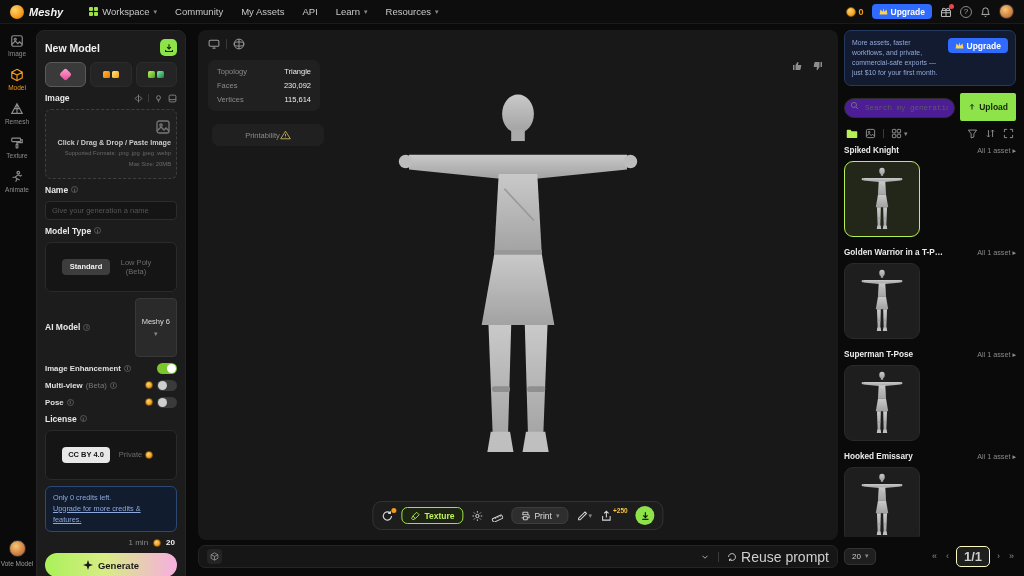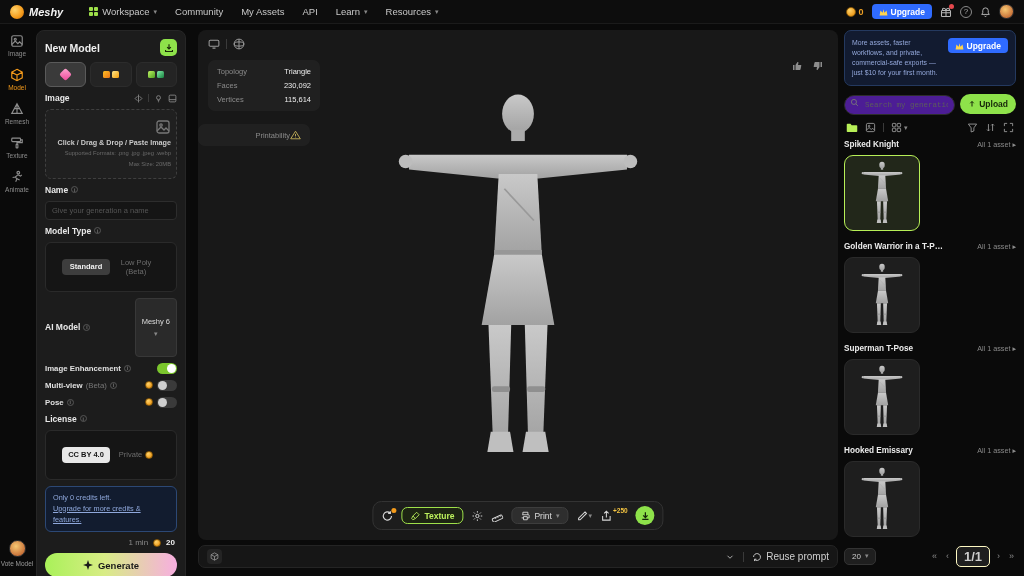--- a/index.html
+++ b/index.html
@@ -18,21 +18,21 @@
   .nav-item { font-size:9.5px; color:#c8c8c8; display:flex; align-items:center; gap:4px; cursor:pointer; }
   .caret { font-size:7px; color:#888; }
   .ws-grid { width:9px; height:9px; display:grid; grid-template-columns:1fr 1fr; gap:1px; }
   .ws-grid span { background:#9ee04a; border-radius:1px; }
   .nav-right { margin-left:auto; display:flex; align-items:center; gap:8px; }
   .coin { width:10px; height:10px; border-radius:50%;
     background:radial-gradient(circle at 35% 30%, #ffd36b, #f0a225 65%, #c07a10);
     border:1px solid #8a5a08; flex:0 0 auto; }
   .coin.sm { width:8px; height:8px; }
   .credit-chip { display:flex; align-items:center; gap:3px; font-size:9px; color:#f0a225; font-weight:bold; }
-  .btn-blue { display:flex; align-items:center; gap:3px; background:#2f6bff; color:#fff;
+  .btn-blue { display:flex; align-items:flex-start; gap:3px; background:#2f6bff; color:#fff;
     border:none; border-radius:4px; font-size:8.5px; font-weight:bold; padding:2.5px 7px; cursor:pointer; }
   .nav-ico { color:#b5b5b5; position:relative; display:flex; align-items:center; cursor:pointer; }
   .dot-red { position:absolute; top:-2px; right:-2px; width:5px; height:5px; border-radius:50%; background:#e5484d; }
   .help-circle { width:12px; height:12px; border-radius:50%; border:1px solid #8a8a8a;
     font-size:8px; color:#aaa; display:flex; align-items:center; justify-content:center; }
   .avatar { width:15px; height:15px; border-radius:50%;
     background:radial-gradient(circle at 40% 35%, #f7c873, #c9743a 70%, #7e3f1c); border:1px solid #333; }
 
   
   .layout { display:flex; height:552px; }
@@ -106,22 +106,22 @@
   
   .main-col { flex:1; display:flex; flex-direction:column; margin:6px 6px 8px 10px; min-width:0; }
   .viewport { flex:1; background:#181818; border-radius:8px; position:relative; overflow:hidden; }
   .vp-tools { position:absolute; top:8px; left:10px; display:flex; align-items:center; gap:6px; color:#9a9a9a; }
   .vp-tools .sep { width:1px; height:10px; background:#3a3a3a; }
   .stats-card { position:absolute; top:30px; left:10px; width:112px; background:rgba(34,34,34,.92);
     border-radius:7px; padding:7px 9px; display:flex; flex-direction:column; gap:5px; }
   .stat-row { display:flex; justify-content:space-between; font-size:7.5px; }
   .stat-label { color:#8a8a8a; }
   .stat-value { color:#ececec; }
-  .print-card { position:absolute; top:94px; left:0; width:112px; background:rgba(34,34,34,.92);
-    border-radius:7px; padding:6px 9px; display:flex; justify-content:flex-end; align-items:center; }
+  .print-card { position:absolute; top:94px; left:14px; width:112px; background:rgba(34,34,34,.92);
+    border-radius:7px; padding:6px 9px; display:flex; justify-content:center; align-items:center; }
   .print-label { font-size:7.5px; color:#8a8a8a; }
   .thumbs { position:absolute; top:30px; right:14px; display:flex; gap:9px; color:#8d8d8d; }
   .model-stage { position:absolute; left:50%; top:50%; transform:translate(-50%,-52%); }
   .vp-toolbar { position:absolute; left:50%; bottom:10px; transform:translateX(-50%);
     background:rgba(30,30,30,.95); border:1px solid #333; border-radius:9px; padding:4px 8px;
     display:flex; align-items:center; gap:8px; }
   .tb-ico { color:#d5d5d5; position:relative; display:flex; align-items:center; cursor:pointer; }
   .dot-orange { position:absolute; top:-2px; right:-3px; width:5px; height:5px; border-radius:50%; background:#f59b1b; }
   .btn-texture { display:flex; align-items:center; gap:4px; background:#1d2413; border:1px solid #9ee04a;
     color:#bdf25d; border-radius:6px; padding:2.5px 8px; font-size:8.5px; font-weight:bold; cursor:pointer;
@@ -132,35 +132,35 @@
   .share-wrap { display:flex; align-items:flex-start; gap:1px; cursor:pointer; }
   .share-badge { font-size:6.5px; color:#f5c542; font-weight:bold; margin-top:-3px; }
   .btn-download { width:19px; height:19px; border-radius:50%; background:#8ee24a; border:none;
     display:flex; align-items:center; justify-content:center; color:#17270a; cursor:pointer; }
   .prompt-bar { height:23px; margin-top:5px; background:#161616; border:1px solid #242424; border-radius:7px;
     display:flex; align-items:center; padding:0 8px; }
   .pb-left { width:15px; height:15px; background:#242424; border-radius:4px; display:flex;
     align-items:center; justify-content:center; color:#9a9a9a; }
   .pb-right { margin-left:auto; display:flex; align-items:center; gap:8px; color:#aaa; }
   .pb-right .sep { width:1px; height:10px; background:#3a3a3a; }
-  .reuse { display:flex; align-items:center; gap:4px; font-size:10px; color:#cfcfcf; cursor:pointer; }
+  .reuse { display:flex; align-items:center; gap:4px; font-size:14px; color:#cfcfcf; cursor:pointer; }
 
   
   .right-panel { width:172px; margin:6px 8px 8px 0; display:flex; flex-direction:column; gap:7px; min-height:0; }
   .promo { background:#121b30; border:1px solid #24395f; border-radius:7px; padding:7px;
     display:flex; gap:6px; align-items:flex-start; }
   .promo-text { flex:1; font-size:6.9px; color:#93a7d9; line-height:1.45; }
   .search-row { display:flex; gap:5px; align-items:center; }
   .search-box { flex:1; position:relative; }
   .search-input { width:100%; height:20px; background:#4c1d95; border:1px solid #2d2d2d; border-radius:10px;
     font-size:7.5px; color:#bbb; padding:0 6px 0 20px; font-family:Liberation Mono, monospace; }
   .search-input::placeholder { color:#5c5c5c; }
   .search-ico { position:absolute; left:6px; top:5px; color:#777; }
-  .btn-upload { display:flex; align-items:center; gap:3px; background:#8ee24a; border:none; border-radius:10px;
-    height:20px; padding:0 8px; color:#17270a; font-size:8.5px; font-weight:bold; cursor:pointer;
+  .btn-upload { display:flex; align-items:center; gap:3px; background:#8ee24a; border:none; border-radius:2px;
+    height:28px; padding:0 8px; color:#17270a; font-size:8.5px; font-weight:bold; cursor:pointer;
     font-family:"Liberation Sans",sans-serif; }
   .filter-row { display:flex; align-items:center; gap:7px; color:#9a9a9a; padding:0 2px; }
   .filter-row .sep { width:1px; height:9px; background:#3a3a3a; }
   .filter-right { margin-left:auto; display:flex; align-items:center; gap:7px; }
   .asset-list { flex:1; overflow:hidden; display:flex; flex-direction:column; gap:11px; }
   .asset-group { display:flex; flex-direction:column; gap:6px; }
   .group-head { display:flex; align-items:center; }
   .group-title { font-size:8.2px; font-weight:bold; color:#ececec; white-space:nowrap; overflow:hidden;
     text-overflow:ellipsis; max-width:100px; }
   .group-link { margin-left:auto; font-size:7.2px; color:#8a8a8a; display:flex; align-items:center; gap:2px; cursor:pointer; }

